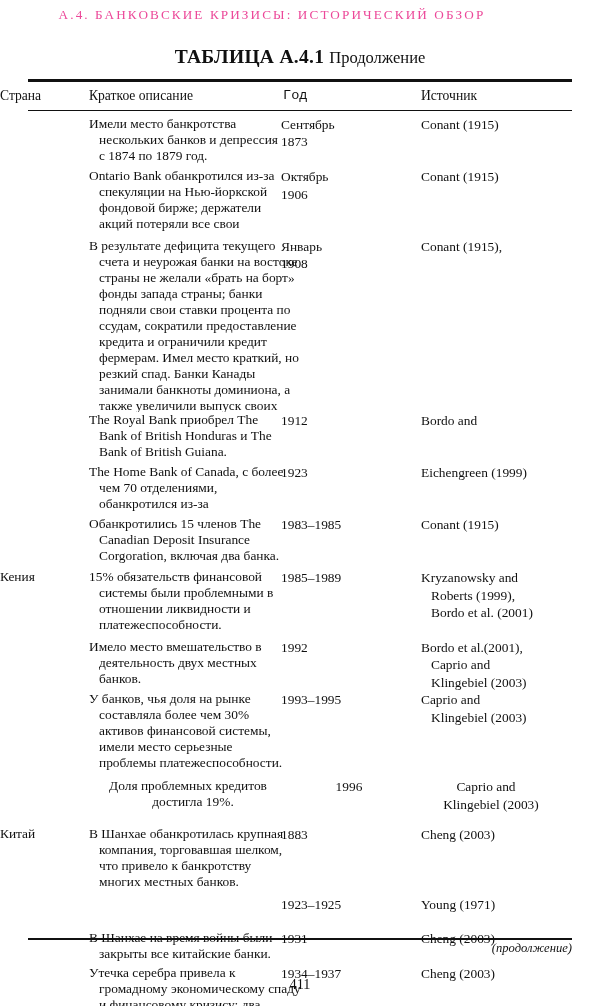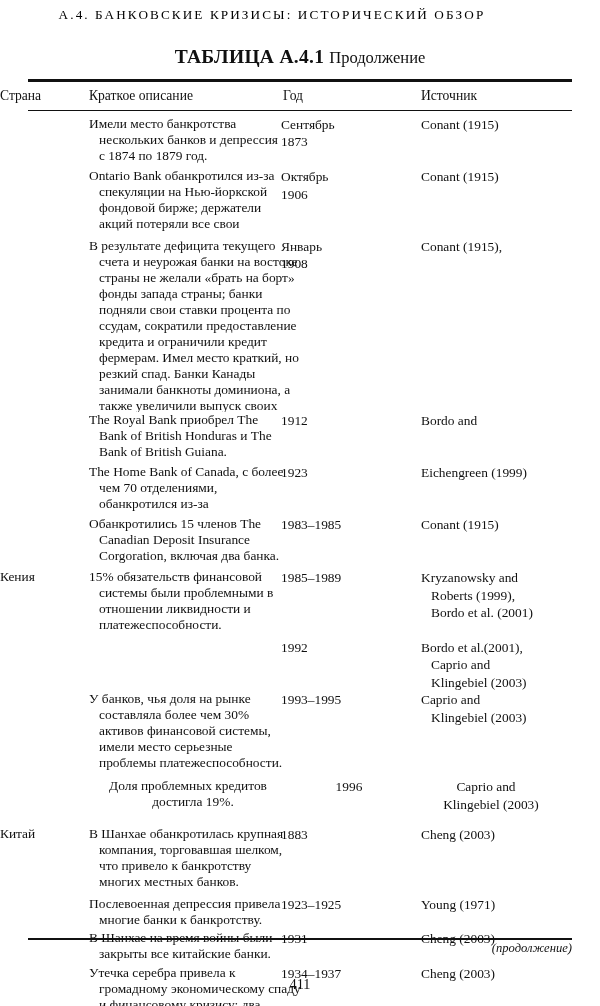--- a/index.html
+++ b/index.html
@@ -27,21 +27,21 @@
   .running-head {
     position: absolute;
     top: 7px;
     left: 0;
     width: 544px;
     text-align: center;
     font-size: 13.2px;
     letter-spacing: 2.1px;
     font-variant: normal;
     white-space: nowrap;
-    color: #000000;
+    color: #ec4899;
   }
 
   
   .table-caption {
     position: absolute;
     top: 46px;
     left: 0;
     width: 600px;
     text-align: center;
     white-space: nowrap;
@@ -75,21 +75,21 @@
     width: 544px;
     height: 20px;
     font-size: 13.6px;
   }
   .head-cell {
     position: absolute;
     white-space: nowrap;
   }
   .hc-country { left: 0px; }
   .hc-desc    { left: 89px; }
-  .hc-year    { left: 283px; }
+  .hc-year    { left: 283px; font-family: Liberation Mono, monospace; }
   .hc-source  { left: 421px; }
 
   .body-area {
     position: absolute;
     top: 116px;
     left: 0;
     width: 544px;
   }
 
   .group {
@@ -231,20 +231,21 @@
         <div class="group-country">Кения</div>
         <div class="rows">
           <div class="row" style="height: 69.6px;">
             <div class="c-desc">15% обязательств финансовой системы были проблемными в отношении ликвидности и платежеспособности.</div>
             <div class="c-year">1985–1989</div>
             <div class="c-source">Kryzanowsky and
 Roberts (1999),
 Bordo et al. (2001)</div>
           </div>
           <div class="row" style="height: 52.2px;">
+            <div class="c-desc">Имело место вмешательство в деятельность двух местных банков.</div>
             <div class="c-year">1992</div>
             <div class="c-source">Bordo et al.(2001),
 Caprio and
 Klingebiel (2003)</div>
           </div>
           <div class="row" style="height: 87px;">
             <div class="c-desc">У банков, чья доля на рынке составляла более чем 30% активов финансовой системы, имели место серьезные проблемы платежеспособности.</div>
             <div class="c-year">1993–1995</div>
             <div class="c-source">Caprio and
 Klingebiel (2003)</div>
@@ -259,21 +260,20 @@
       </div>
       <div class="group" style="height: 243.6px; margin-top: 13px;">
         <div class="group-country">Китай</div>
         <div class="rows">
           <div class="row" style="height: 69.6px;">
             <div class="c-desc">В Шанхае обанкротилась крупная компания, торговавшая шелком, что привело к банкротству многих местных банков.</div>
             <div class="c-year">1883</div>
             <div class="c-source">Cheng (2003)</div>
           </div>
           <div class="row" style="height: 34.8px;">
-            <div class="c-desc">Послевоенная депрессия привела многие банки к банкротству.</div>
             <div class="c-year">1923–1925</div>
             <div class="c-source">Young (1971)</div>
           </div>
           <div class="row" style="height: 34.8px;">
             <div class="c-desc">В Шанхае на время войны были закрыты все китайские банки.</div>
             <div class="c-year">1931</div>
             <div class="c-source">Cheng (2003)</div>
           </div>
           <div class="row" style="height: 104.4px;">
             <div class="c-desc wide">Утечка серебра привела к громадному экономическому спаду и финансовому кризису; два крупнейших банка попали под контроль правительства и были реорганизованы.</div>

